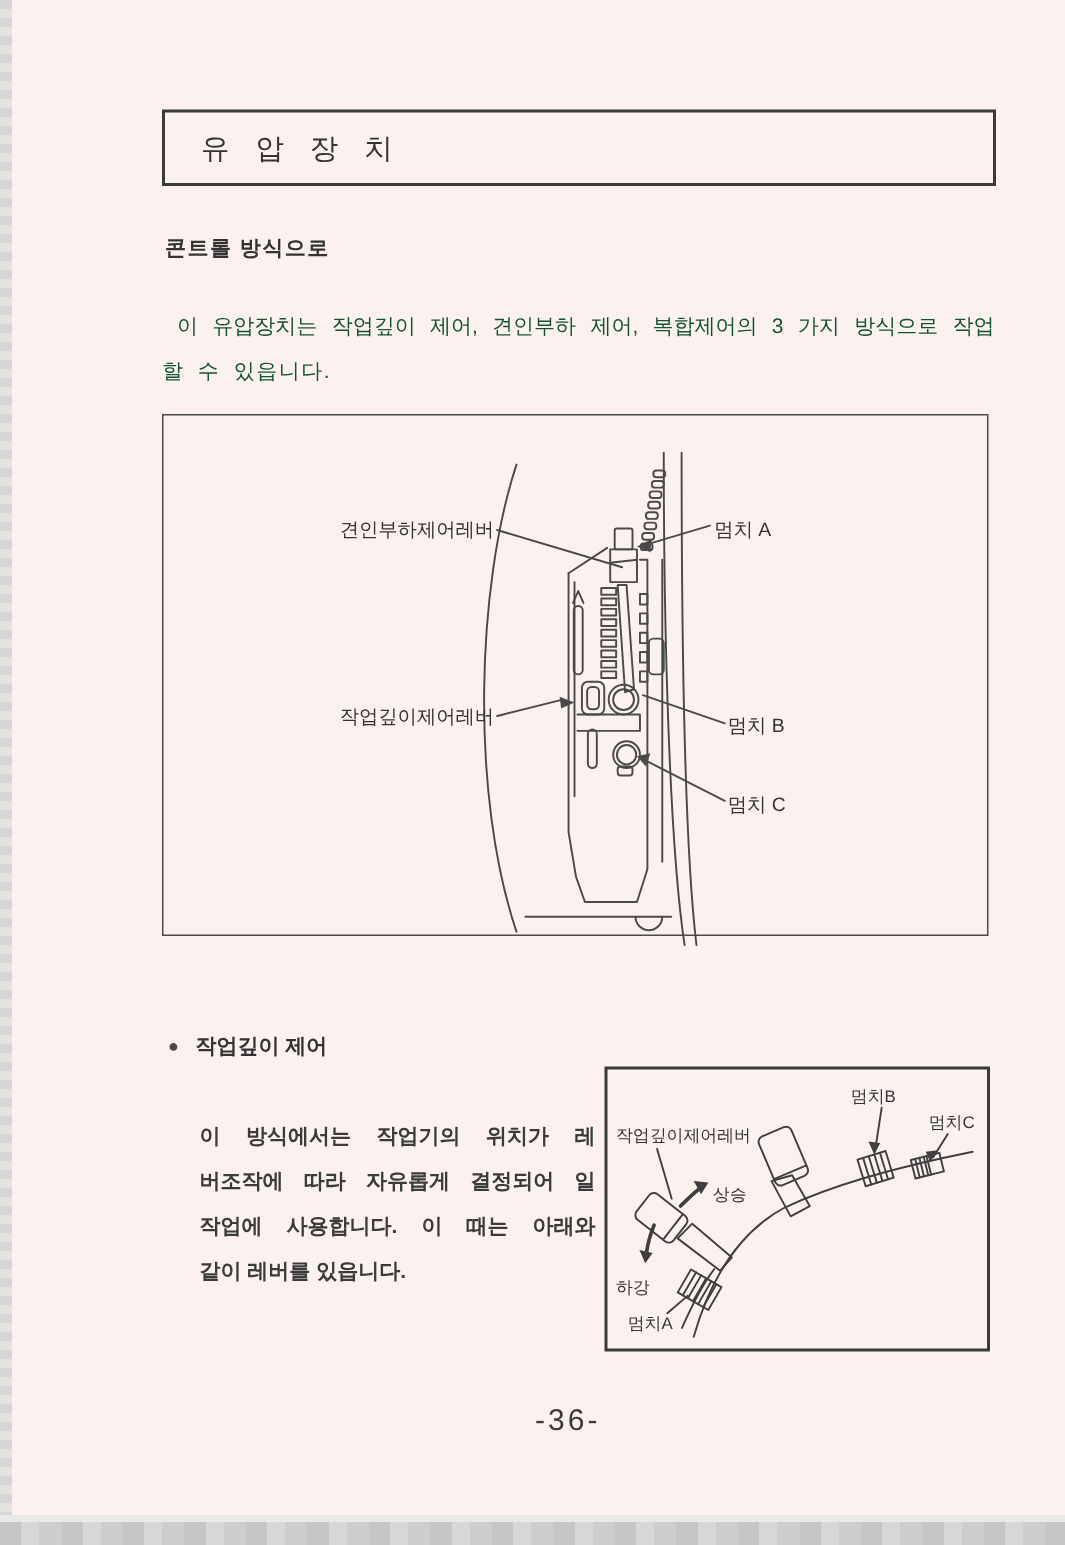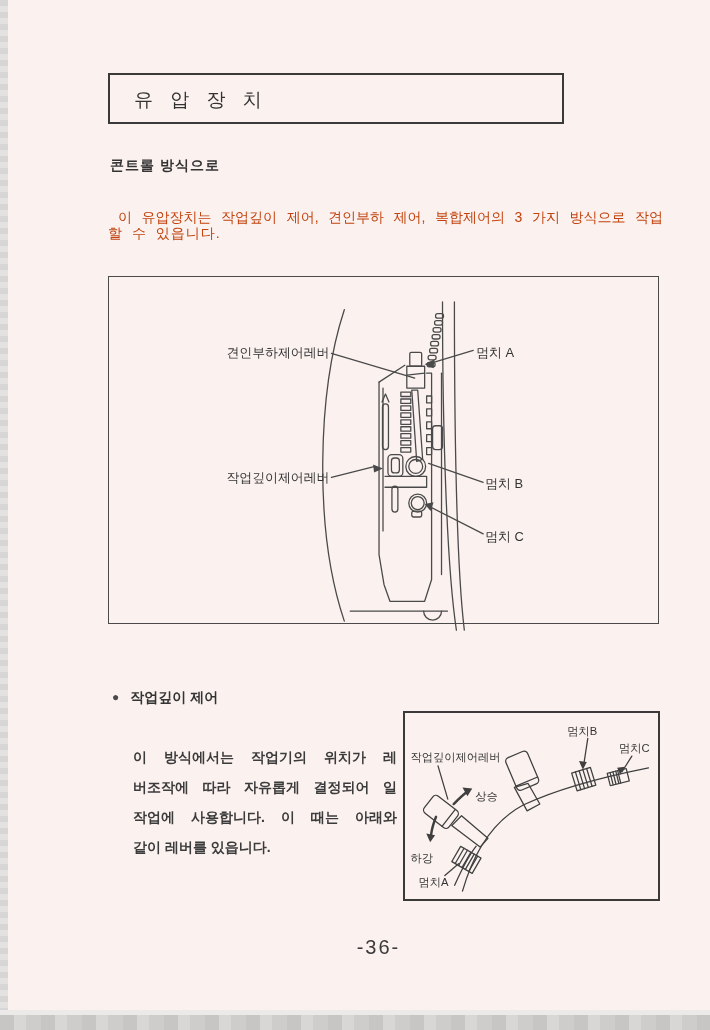--- a/index.html
+++ b/index.html
@@ -16,31 +16,31 @@
     background:repeating-linear-gradient(180deg,#d6d6d6 0 6px,#e4e2e1 6px 12px);
   }
   .edge-bottom{
     left:0;top:1010px;width:710px;height:20px;
     background:
       linear-gradient(180deg,#eceae9 0 5px,rgba(0,0,0,0) 5px),
       repeating-linear-gradient(90deg,#c8c6c5 0 14px,#d9d7d6 14px 26px,#cfcdcc 26px 41px);
   }
   
   .title-box{
-    left:108px;top:73px;width:456px;height:51px;
+    left:108px;top:73px;width:556px;height:51px;
     border:2px solid #3a3a3a;background:#fbf2f0;
     line-height:49px;padding-left:24px;box-sizing:border-box;
     font-size:19px;letter-spacing:6px;color:#333;
   }
   .h-sub{
     left:110px;top:157px;font-size:14px;font-weight:600;letter-spacing:1px;color:#333;
   }
-  .para1{left:108px;width:555px;font-size:14px;line-height:30px;color:#c2410c;}
+  .para1{left:108px;width:555px;font-size:14px;line-height:30px;color:#14532d;}
   .p1l1{top:202px;padding-left:10px;box-sizing:border-box;}
-  .p1l2{top:218px;letter-spacing:1px;word-spacing:4px;}
+  .p1l2{top:232px;letter-spacing:1px;word-spacing:4px;}
   .jline{text-align:justify;text-align-last:justify;}
   
   .fig1-box{
     left:108px;top:276px;width:551px;height:348px;
     border:1.5px solid #4a4a4a;box-sizing:border-box;background:#fbf2f0;
   }
   .fig2-box{
     left:403px;top:711px;width:257px;height:190px;
     border:2px solid #3a3a3a;box-sizing:border-box;background:#fbf2f0;
   }

